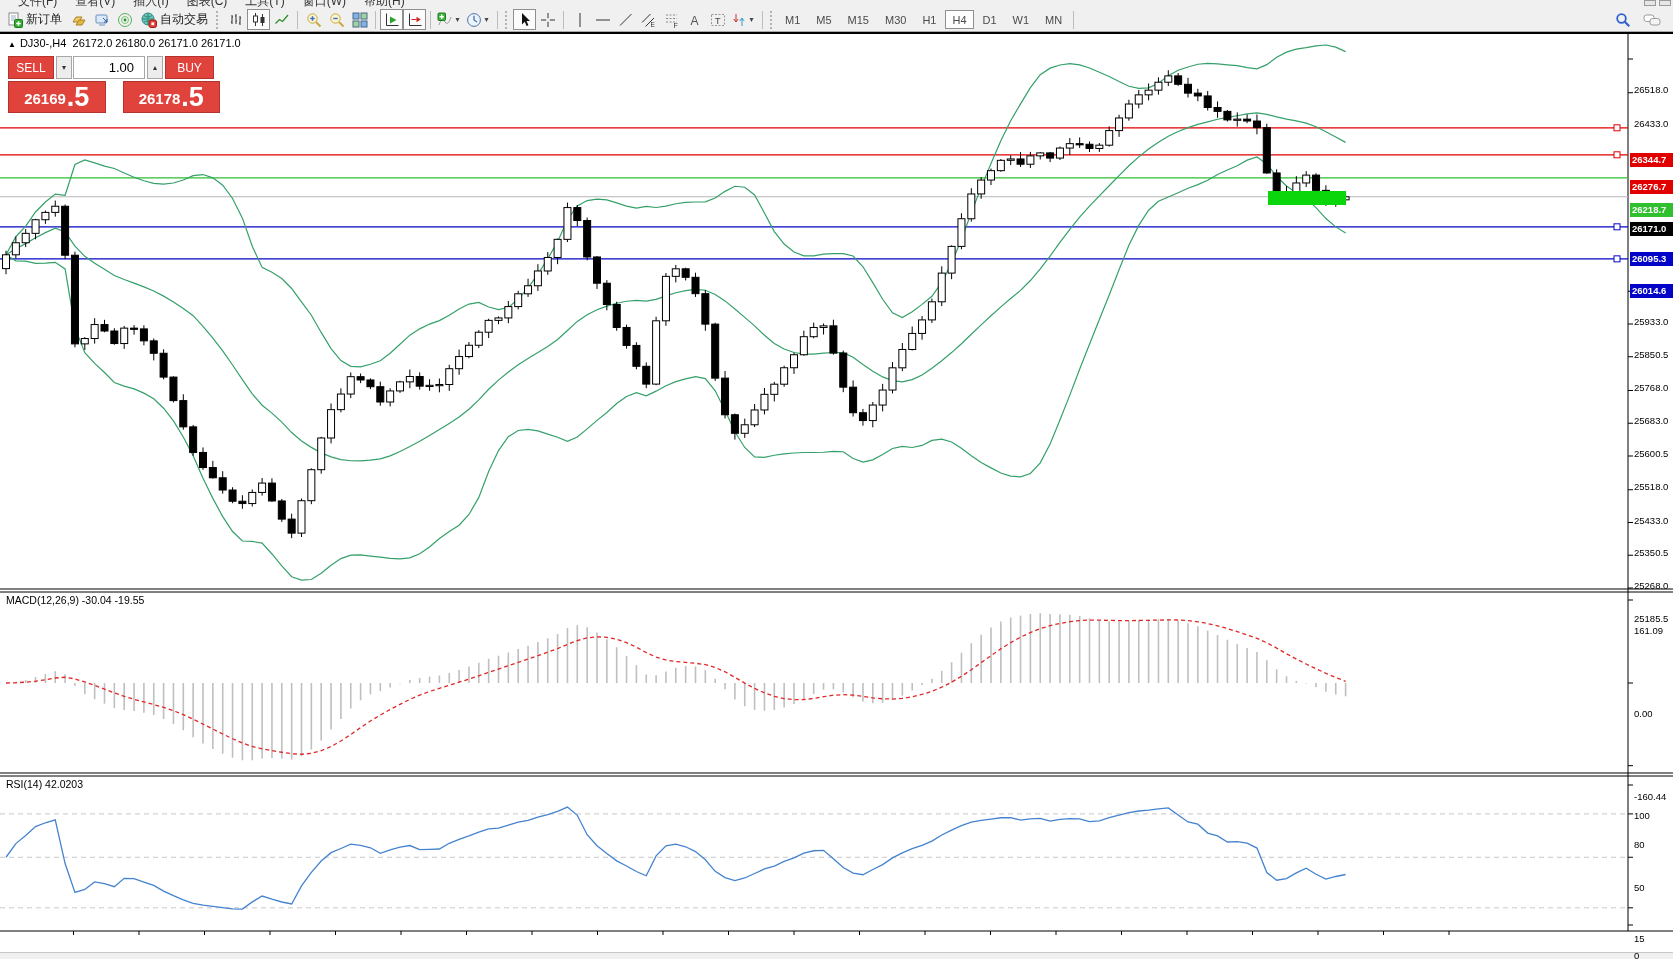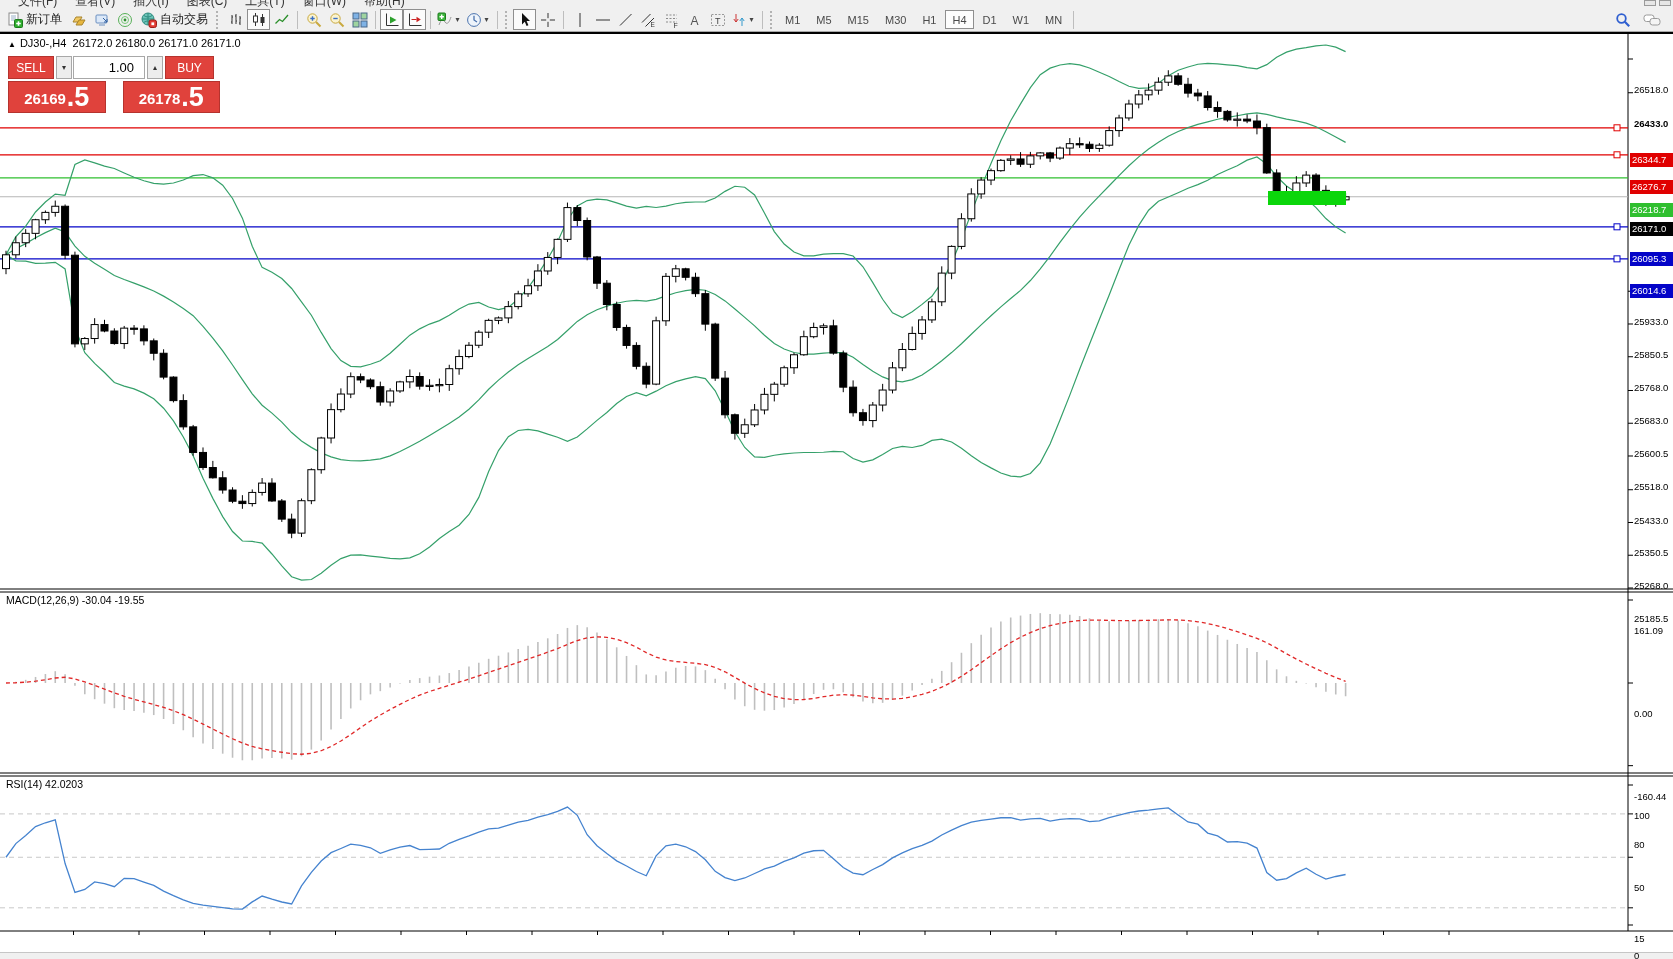--- a/index.html
+++ b/index.html
@@ -23,21 +23,21 @@
        background:transparent;text-align:center;line-height:17px;}
   .tfb.active{background:#fdfdfd;border:1px solid #8f8f8f;}
   .winbtn{position:absolute;top:0;width:12px;height:6px;background:#e6e6e6;border:1px solid #9a9a9a;box-sizing:border-box;}
   
   #chart-area{position:absolute;left:0;top:32px;width:1673px;height:927px;background:#fff;}
   #chartSvg{position:absolute;left:0;top:0;z-index:1;}
   .ohlc-title{position:absolute;left:8px;top:5px;z-index:3;font-size:11px;color:#000;white-space:nowrap;}
   .ohlc-title .tri{font-size:8px;margin-right:4px;}
   .pane-label{position:absolute;left:6px;z-index:3;font-size:10.5px;color:#000;white-space:nowrap;}
   .axis-tick{position:absolute;left:1634px;z-index:3;font-size:9.5px;color:#000;white-space:nowrap;}
-  .axis-badge{position:absolute;left:1630px;width:43px;height:14px;z-index:4;font-size:9.5px;font-weight:normal;
+  .axis-badge{position:absolute;left:1630px;width:43px;height:14px;z-index:4;font-size:9.5px;font-weight:bold;
               color:#fff;line-height:14px;padding-left:2px;box-sizing:border-box;white-space:nowrap;}
   
   .trade-panel{position:absolute;left:8px;top:24px;width:212px;z-index:6;background:#fff;}
   .tp-row1{display:flex;height:23px;}
   .tp-sell,.tp-buy{width:46px;background:#e0423c;border:1px solid #b5332e;color:#fff;font-size:12px;
                    display:flex;align-items:center;justify-content:center;}
   .tp-buy{width:49px;}
   .tp-spin{width:16px;background:#ededed;border:1px solid #a8a8a8;color:#333;font-size:8px;
            display:flex;align-items:center;justify-content:center;margin-left:2px;}
   .tp-vol{width:72px;background:#fff;border:1px solid #a8a8a8;font-size:13px;color:#000;text-align:right;
@@ -786,21 +786,21 @@
       </div>
     </div>
 
     <div class="green-marker"></div>
 
     <div class="pane-label" style="top:562px;">MACD(12,26,9) -30.04 -19.55</div>
     <div class="pane-label" style="top:746px;">RSI(14) 42.0203</div>
 
     <div id="priceAxis">
         <div class="axis-tick" style="top: 52px; text-align: right;">26518.0</div>
-        <div class="axis-tick" style="top: 85.7448px; font-weight: bold;">26433.0</div>
+        <div class="axis-tick" style="top: 85.7448px;">26433.0</div>
         <div class="axis-tick" style="top: 284.244px;">25933.0</div>
         <div class="axis-tick" style="top: 316.996px;">25850.5</div>
         <div class="axis-tick" style="top: 349.749px;">25768.0</div>
         <div class="axis-tick" style="top: 383.493px;">25683.0</div>
         <div class="axis-tick" style="top: 416.246px;">25600.5</div>
         <div class="axis-tick" style="top: 448.998px;">25518.0</div>
         <div class="axis-tick" style="top: 482.743px;">25433.0</div>
         <div class="axis-tick" style="top: 515.495px;">25350.5</div>
         <div class="axis-tick" style="top: 548.248px;">25268.0</div>
         <div class="axis-tick" style="top: 581px;">25185.5</div>

